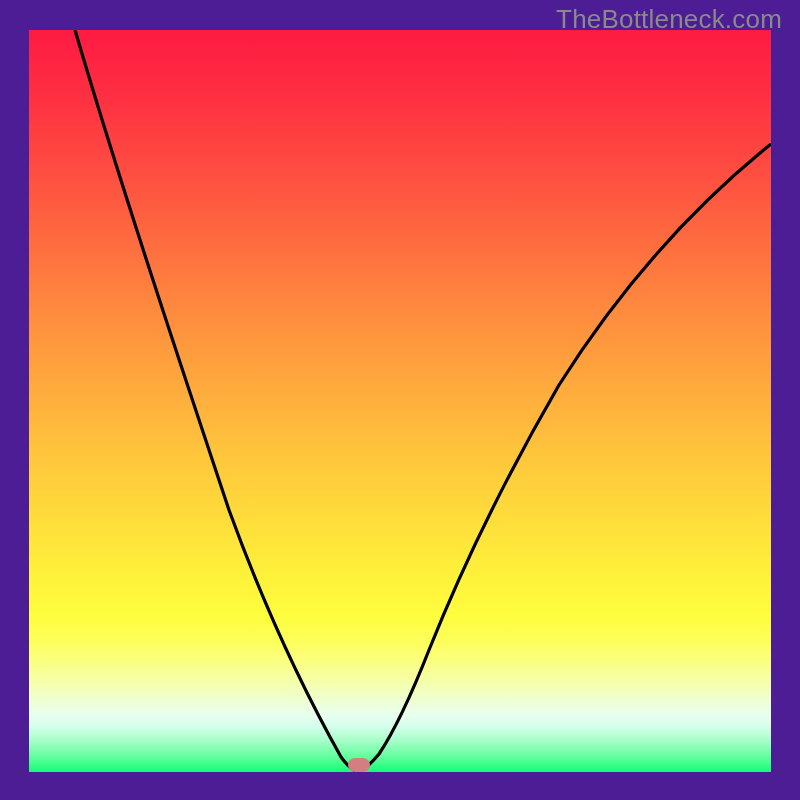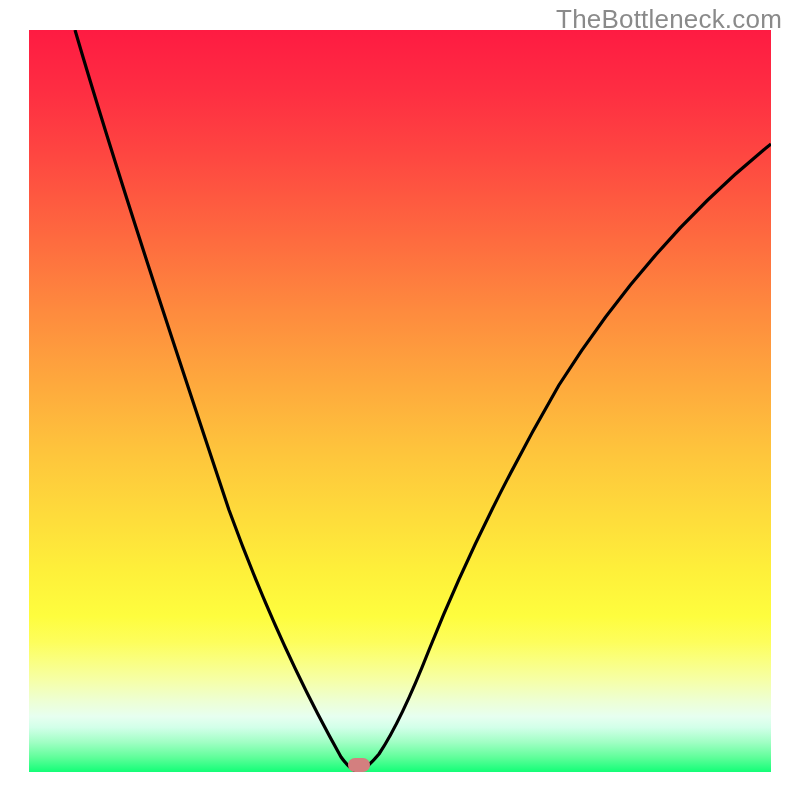--- a/index.html
+++ b/index.html
@@ -9,21 +9,21 @@
     height: 800px;
     background: #000;
     overflow: hidden;
   }
   .frame {
     position: absolute;
     left: 0;
     top: 0;
     width: 800px;
     height: 800px;
-    background: #ffffff;
+    background: #4c1d95;
   }
   .watermark {
     position: absolute;
     top: 4px;
     right: 18px;
     font-family: Arial, Helvetica, sans-serif;
     font-size: 26px;
     font-weight: 400;
     color: #8a8a8a;
     letter-spacing: 0.2px;

